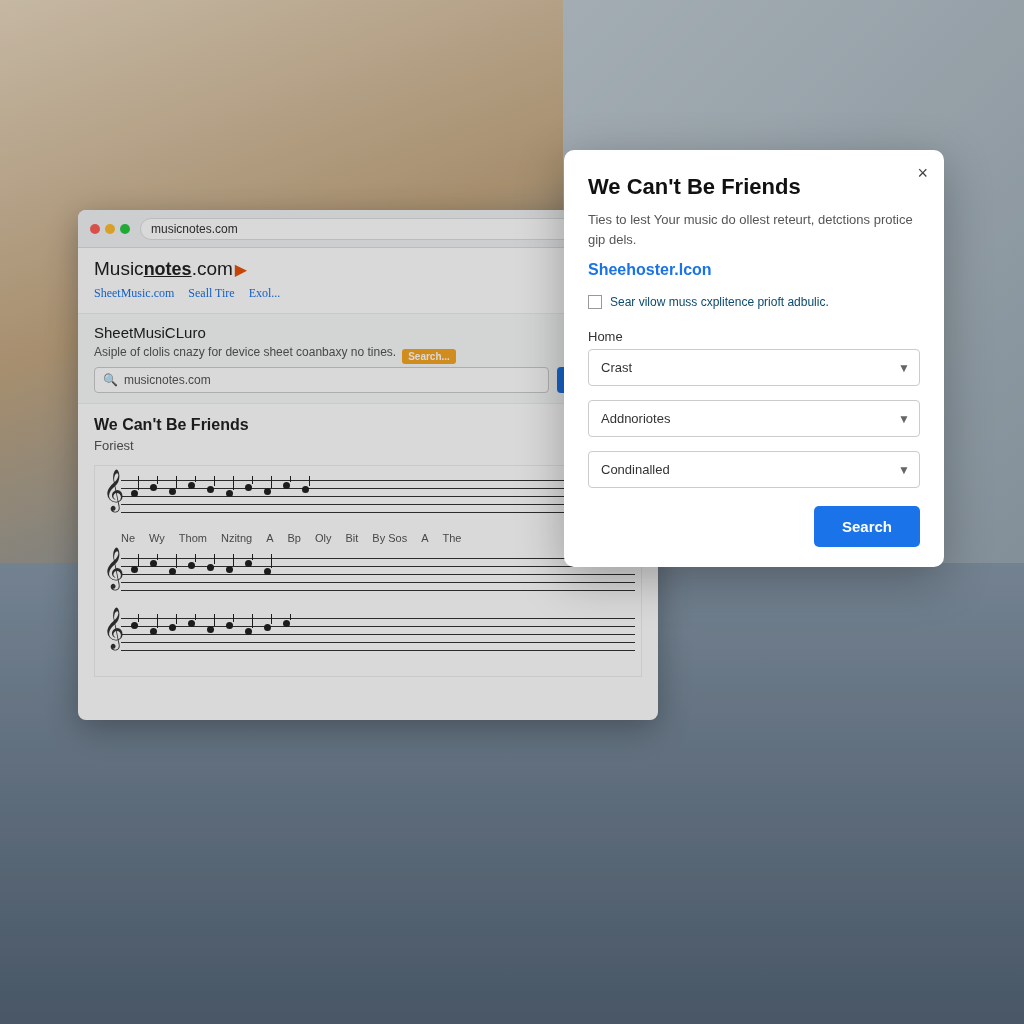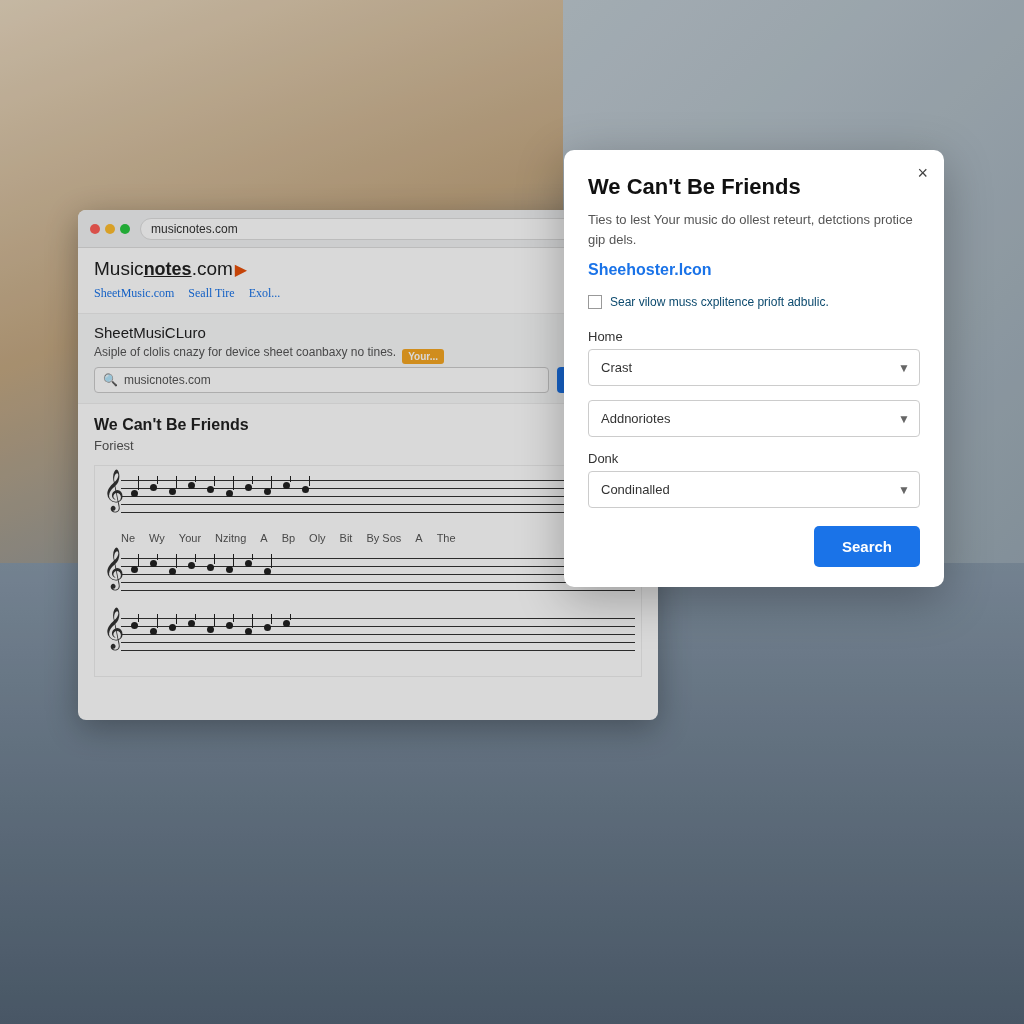--- a/index.html
+++ b/index.html
@@ -460,21 +460,21 @@
       <span>SheetMusic.com</span>
       <span>Seall Tire</span>
       <span>Exol...</span>
     </div>
   </div>
 
   <div class="search-section">
     <div class="search-title">SheetMusiCLuro</div>
     <div style="display:flex; align-items:center;">
       <div class="search-subtitle">Asiple of clolis cnazy for device sheet coanbaxy no tines.</div>
-      <span class="people-badge">Your...</span>
+      <span class="people-badge">Search...</span>
     </div>
     <div class="search-bar">
       <div class="search-input-wrapper">
         <span class="search-icon-small">🔍</span>
         <span class="search-input-text">musicnotes.com</span>
       </div>
       <button class="search-btn-small">Searchigv</button>
     </div>
   </div>
 
@@ -503,21 +503,21 @@
           <div class="note" style="margin-top:8px;"></div>
           <div class="note" style="margin-top:12px;"></div>
           <div class="note" style="margin-top:6px;"></div>
           <div class="note" style="margin-top:10px;"></div>
         </div>
       </div>
 
       <div class="lyrics-row">
         <span>Ne</span>
         <span>Wy</span>
-        <span>Your</span>
+        <span>Thom</span>
         <span>Nzitng</span>
         <span>A</span>
         <span>Bp</span>
         <span>Oly</span>
         <span>Bit</span>
         <span>By Sos</span>
         <span>A</span>
         <span>The</span>
       </div>
 
@@ -600,21 +600,20 @@
         <select class="modal-select">
           <option>Addnoriotes</option>
           <option>Option 2</option>
           <option>Option 3</option>
         </select>
         <span class="select-arrow">▼</span>
       </div>
     </div>
 
     <div class="modal-field-group">
-      <div class="modal-field-label">Donk</div>
       <div class="select-wrapper">
         <select class="modal-select">
           <option>Condinalled</option>
           <option>Option 2</option>
           <option>Option 3</option>
         </select>
         <span class="select-arrow">▼</span>
       </div>
     </div>
 

